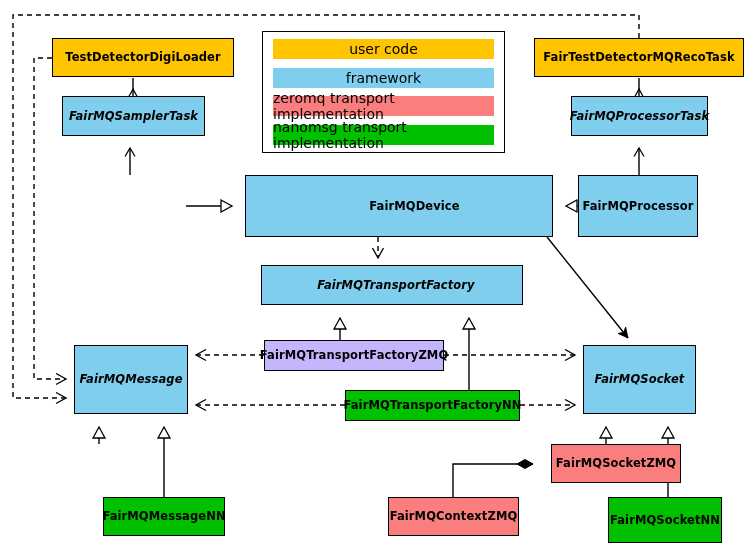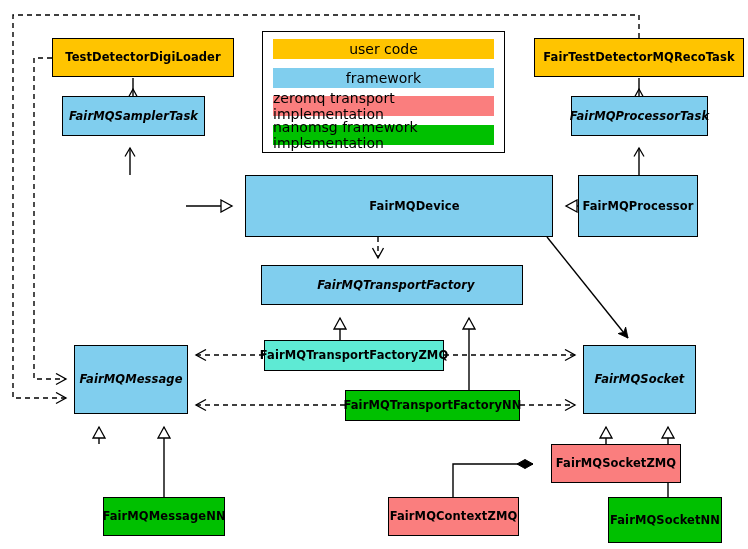--- a/index.html
+++ b/index.html
@@ -141,21 +141,21 @@
     <div class="legend-row" style="background:#FFC400;">
       <span>user code</span>
     </div>
     <div class="legend-row" style="background:#80CEEE;">
       <span>framework</span>
     </div>
     <div class="legend-row" style="background:#FA7E7E;">
       <span>zeromq transport implementation</span>
     </div>
     <div class="legend-row" style="background:#00C000;">
-      <span>nanomsg framework implementation</span>
+      <span>nanomsg transport implementation</span>
     </div>
   </div>
 
   <div class="node" style="left:52px;  top:38px;  width:182px; height:39px; background:#FFC400;">
     <span>TestDetectorDigiLoader</span>
   </div>
 
   <div class="node abstract" style="left:62px;  top:96px;  width:143px; height:40px; background:#80CEEE;">
     <span>FairMQSamplerTask</span>
   </div>
@@ -174,21 +174,21 @@
   </div>
 
   <div class="node" style="left:534px; top:38px;  width:210px; height:39px; background:#FFC400;">
     <span>FairTestDetectorMQRecoTask</span>
   </div>
 
   <div class="node abstract" style="left:261px; top:265px; width:262px; height:40px; background:#80CEEE;padding-left:12px;">
     <span>FairMQTransportFactory</span>
   </div>
 
-  <div class="node" style="left:264px; top:340px; width:180px; height:31px; background:#5eead4;">
+  <div class="node" style="left:264px; top:340px; width:180px; height:31px; background:#c4b5fd;">
     <span>FairMQTransportFactoryZMQ</span>
   </div>
 
   <div class="node" style="left:345px; top:390px; width:175px; height:31px; background:#00C000;">
     <span>FairMQTransportFactoryNN</span>
   </div>
 
   <div class="node abstract" style="left:74px;  top:345px; width:114px; height:69px; background:#80CEEE;">
     <span>FairMQMessage</span>
   </div>

